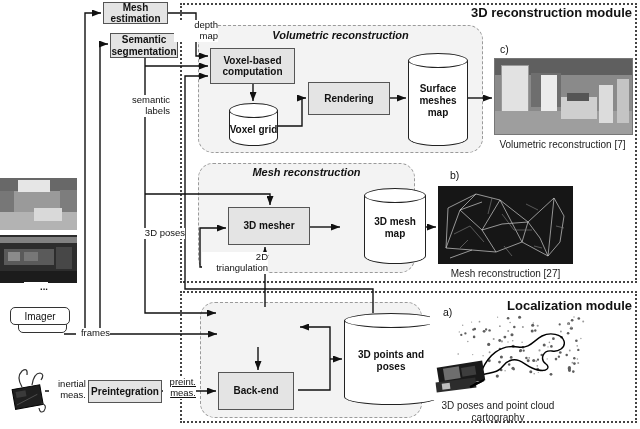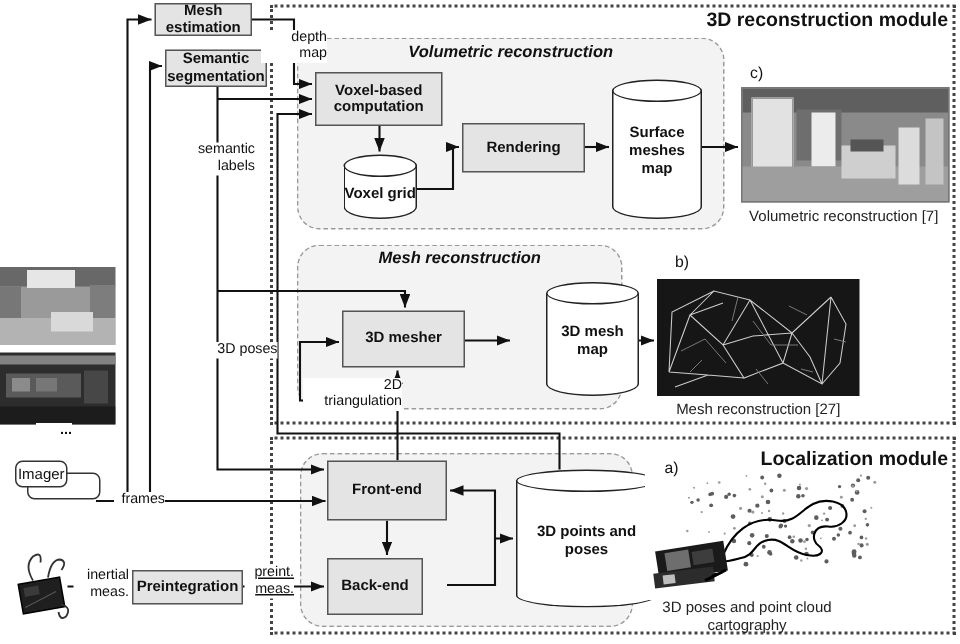--- a/index.html
+++ b/index.html
@@ -87,32 +87,29 @@
     </div>
   <div class="pbox" style="left:110px;top:33px;width:68px;height:25px;">
       <span>Semantic segmentation</span>
     </div>
   <div class="pbox" style="left:308px;top:82px;width:82px;height:33px;">
       <span>Rendering</span>
     </div>
   <div class="pbox" style="left:228px;top:207px;width:82px;height:38px;">
       <span>3D mesher</span>
     </div>
-  <div class="pbox" style="left:218px;top:307px;width:80px;height:40px;">
-      <span>Front-end</span>
-    </div>
-  <div class="pbox" style="left:218px;top:372px;width:64px;height:38px;">
+  <div class="pbox" style="left:218px;top:372px;width:76px;height:38px;">
       <span>Back-end</span>
     </div>
   <div class="pbox" style="left:88px;top:380px;width:74px;height:23px;">
       <span>Preintegration</span>
     </div>
 
   <div class="wbox" style="left:18px;top:315px;width:49px;height:18px;"></div>
-  <div class="wbox" style="left:10px;top:307px;width:35px;height:18px;">
+  <div class="wbox" style="left:10px;top:307px;width:60px;height:18px;">
       <span>Imager</span>
     </div>
 
   <div class="cyl" style="left:229px;top:103px;width:49px;height:43px;">
     <div class="cyl-body"></div>
       <div class="cyl-top"></div>
     <div class="cyl-label low">Voxel grid</div>
   </div>
   <div class="cyl" style="left:408px;top:53px;width:60px;height:93px;">
     <div class="cyl-body"></div>

